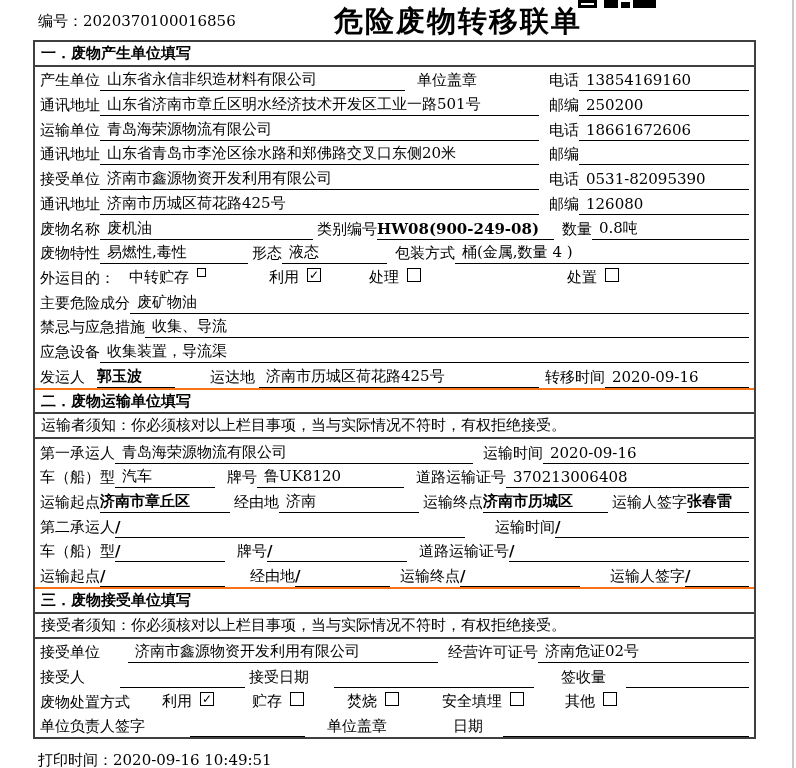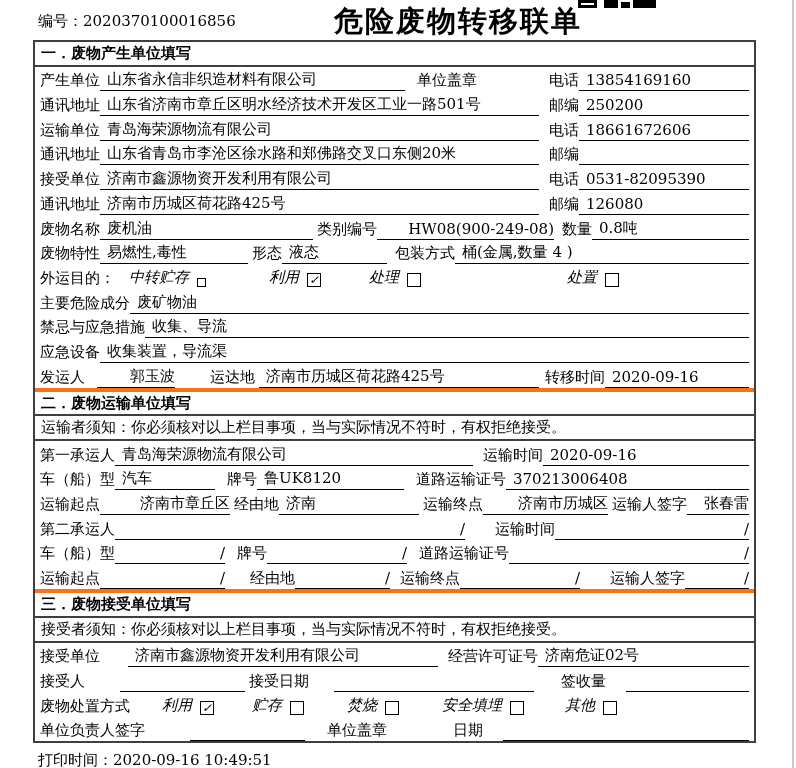--- a/index.html
+++ b/index.html
@@ -11,32 +11,32 @@
   .doc-title { position: absolute; left: 334px; top: 2px; font-size: 29px; font-weight: bold; letter-spacing: 2px; white-space: nowrap; }
   .qr-frag { position: absolute; top: 0; }
   .qr-a { position: absolute; left: 578px; top: 0; width: 19px; height: 8px; border: 3px solid #000; background: #fff; }
   .qr-b { position: absolute; left: 604px; top: 0; width: 14px; height: 8px; background: #000; }
   .qr-c { position: absolute; left: 621px; top: 2px; width: 9px; height: 6px; background: #000; }
   .qr-d { position: absolute; left: 633px; top: 0; width: 23px; height: 8px; background: #000; }
   .page-edge { position: absolute; left: 792px; top: 0; width: 2px; height: 768px; background: #c9c9c9; }
 
   
   .form { position: absolute; left: 33px; top: 40px; width: 723px; border: 2px solid #3f3f3f; background: #fff; }
-  .section + .section { border-top: 4px solid #f97316; }
+  .section + .section { border-top: 2px solid #f97316; }
   .sec-h { height: 24.7px; line-height: 23px; font-weight: bold; padding: 0 6px; border-bottom: 2px solid #3f3f3f; }
   .notice { height: 24.7px; line-height: 23px; padding: 0 6px; border-bottom: 2px solid #3f3f3f; white-space: nowrap; }
   .row { display: flex; align-items: flex-end; height: 24.7px; padding: 0 5px; white-space: nowrap; }
   .lbl { white-space: nowrap; padding-bottom: 1px; flex: 0 0 auto; }
   .val { border-bottom: 1px solid #000; padding: 0 5px 1px 7px; white-space: nowrap; overflow: hidden; flex: 0 0 auto; }
-  .val.c { text-align: right; padding: 0 0 1px 0; }
+  .val.c { text-align: left; padding: 0 0 1px 0; font-weight: bold; }
   .fill { flex: 1 1 auto; }
   .mla { margin-left: auto; }
 
   
-  .opt { display: flex; align-items: flex-end; flex: 0 0 auto; padding-bottom: 2px; font-style: italic; }
+  .opt { display: flex; align-items: flex-start; flex: 0 0 auto; padding-bottom: 2px; }
   .cbx { display: inline-flex; align-items: center; justify-content: center; width: 14px; height: 14px; border: 1px solid #000; font-size: 12px; line-height: 1; margin-left: 8px; flex: 0 0 auto; }
   .cbx.sm { width: 9px; height: 9px; }
 
   .print-line { position: absolute; left: 38px; top: 751px; font-size: 15px; white-space: nowrap; }
 </style>
 </head>
 <body>
 
 <div class="serial"><span>编号：</span><span>2020370100016856</span></div>
 <div class="doc-title">危险废物转移联单</div>

